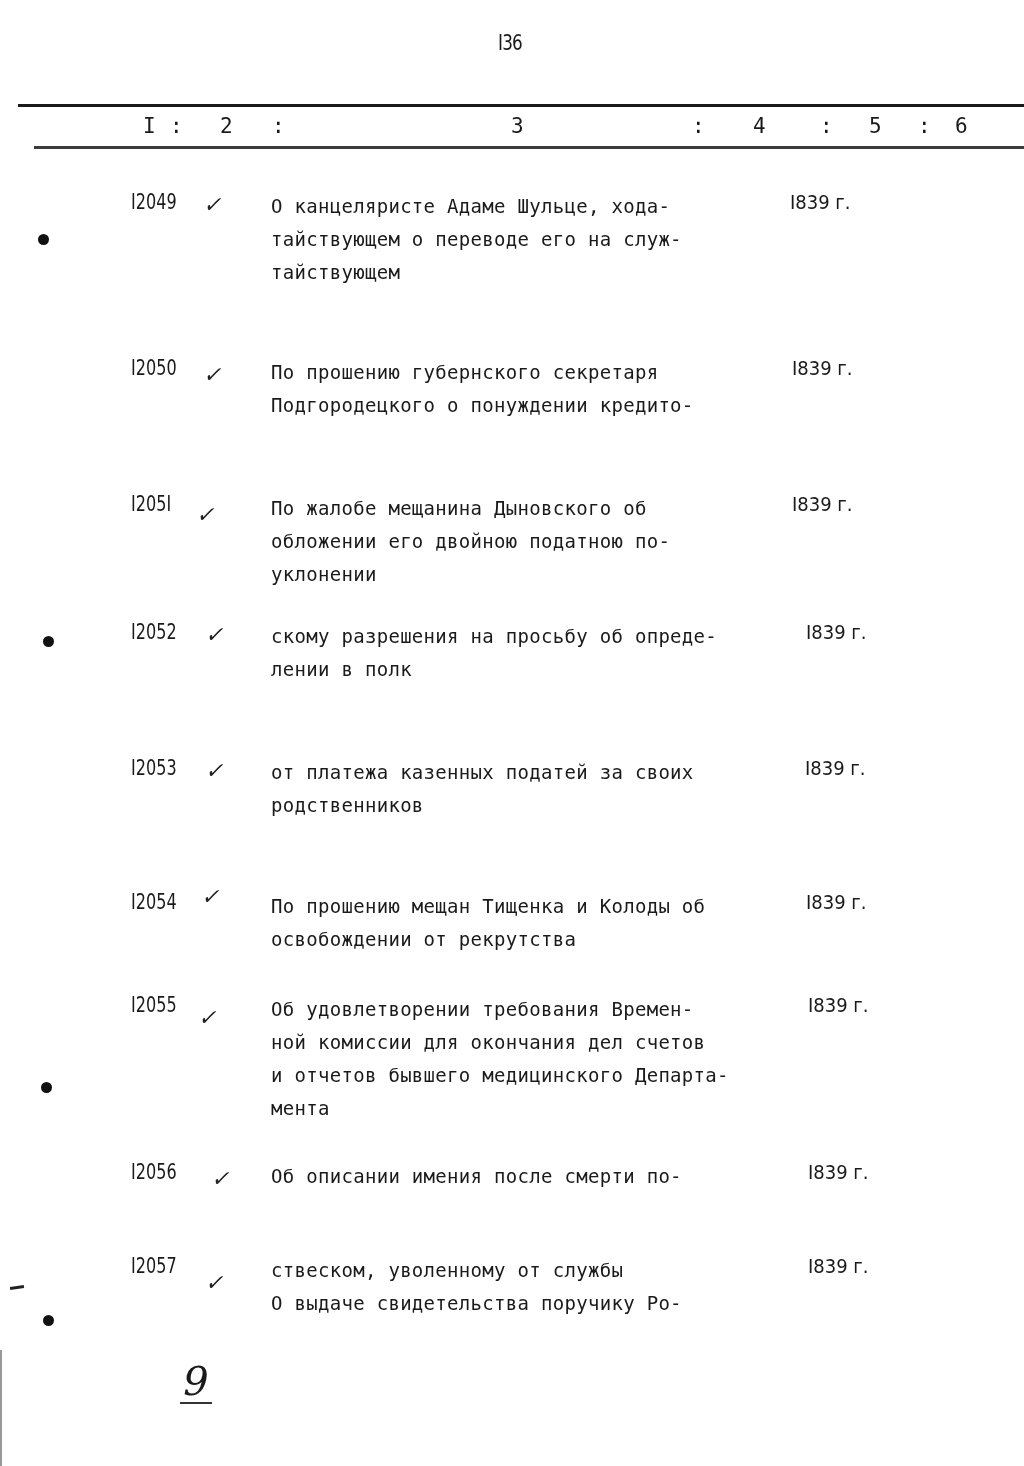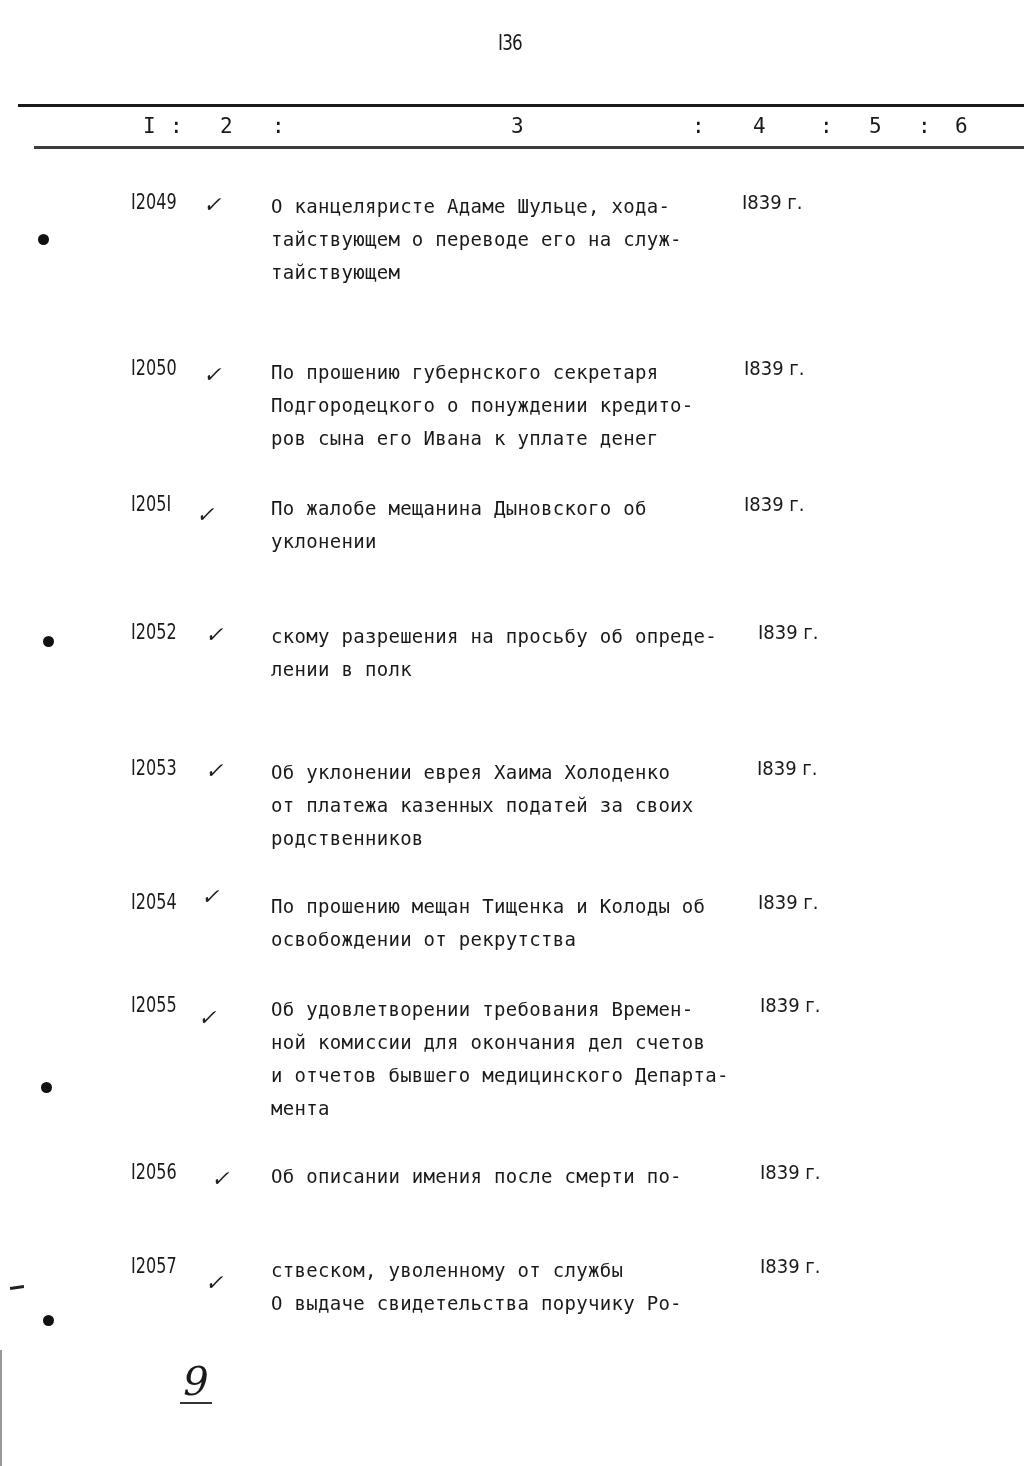--- a/index.html
+++ b/index.html
@@ -27,20 +27,21 @@
       position: absolute; top: 2px; font-size: 22px; font-family: "DejaVu Serif", serif; font-style: italic;
       color: #222;
     }
     .entry .desc {
       position: absolute; left: 271px; top: 0; font-size: 19px; line-height: 33px; white-space: pre;
       letter-spacing: 0.3px;
     }
     .entry .year {
       position: absolute; top: 0; font-size: 20px;
       font-family: "DejaVu Sans Condensed", "DejaVu Sans", sans-serif;
+      margin-left: 48px;
     }
     .dot { position: absolute; width: 11px; height: 11px; border-radius: 50%; background: #111; }
     .dash-mark { position: absolute; left: 10px; top: 1286px; width: 14px; height: 3px; background: #222; transform: rotate(-8deg); }
     .sheet-number {
       position: absolute; left: 180px; top: 1360px; font-size: 40px; font-family: "DejaVu Serif", serif;
       font-style: italic; border-bottom: 2px solid #333; line-height: 42px; width: 32px; text-align: center;
     }
     .left-edge { position: absolute; left: 0; top: 1350px; width: 2px; height: 116px; background: #999; }
   </style>
 </head>
@@ -67,42 +68,42 @@
 <div class="entry" style="top:190px">
   <div class="num">I2049</div>
   <div class="check" style="left:203px">✓</div>
   <div class="desc"><div>О канцеляристе Адаме Шульце, хода-</div><div>тайствующем о переводе его на служ-</div><div>тайствующем</div></div>
   <div class="year" style="left:742px">I839 г.</div>
 </div>
 
 <div class="entry" style="top:356px">
   <div class="num">I2050</div>
   <div class="check" style="left:203px;top:6px">✓</div>
-  <div class="desc"><div>По прошению губернского секретаря</div><div>Подгородецкого о понуждении кредито-</div><div>ров сына его Ивана к уплате денег</div></div>
+  <div class="desc"><div>По прошению губернского секретаря</div><div>Подгородецкого о понуждении кредито-</div></div>
   <div class="year" style="left:744px">I839 г.</div>
 </div>
 
 <div class="entry" style="top:492px">
   <div class="num">I205I</div>
   <div class="check" style="left:196px;top:10px">✓</div>
-  <div class="desc"><div>По жалобе мещанина Дыновского об</div><div>уклонении</div></div>
+  <div class="desc"><div>По жалобе мещанина Дыновского об</div><div>обложении его двойною податною по-</div><div>уклонении</div></div>
   <div class="year" style="left:744px">I839 г.</div>
 </div>
 
 <div class="entry" style="top:620px">
   <div class="num">I2052</div>
   <div class="check" style="left:205px">✓</div>
   <div class="desc"><div>скому разрешения на просьбу об опреде-</div><div>лении в полк</div></div>
   <div class="year" style="left:758px">I839 г.</div>
 </div>
 
 <div class="entry" style="top:756px">
   <div class="num">I2053</div>
   <div class="check" style="left:205px">✓</div>
-  <div class="desc"><div>Об уклонении еврея Хаима Холоденко</div><div>от платежа казенных податей за своих</div><div>родственников</div></div>
+  <div class="desc"><div>от платежа казенных податей за своих</div><div>родственников</div></div>
   <div class="year" style="left:757px">I839 г.</div>
 </div>
 
 <div class="entry" style="top:890px">
   <div class="num">I2054</div>
   <div class="check" style="left:201px;top:-6px">✓</div>
   <div class="desc"><div>По прошению мещан Тищенка и Колоды об</div><div>освобождении от рекрутства</div></div>
   <div class="year" style="left:758px">I839 г.</div>
 </div>
 

